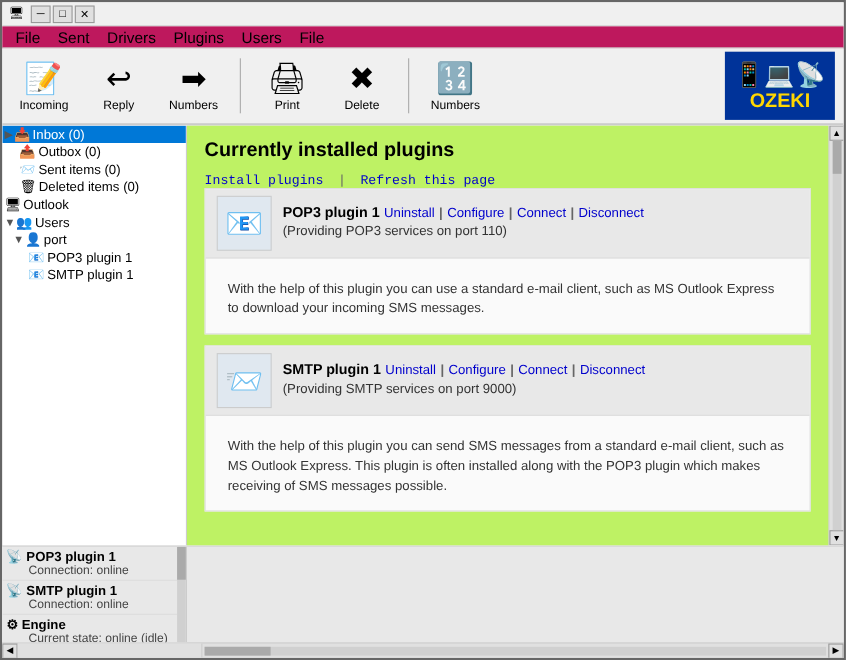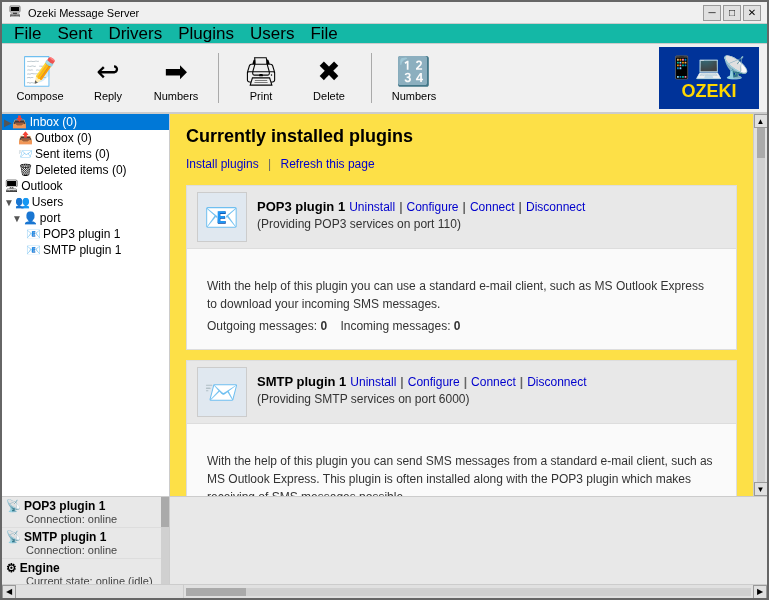--- a/index.html
+++ b/index.html
@@ -18,27 +18,27 @@
     .titlebar-icon { width: 16px; height: 16px; margin-right: 4px; }
     .titlebar-title { flex: 1; }
     .titlebar-controls { display: flex; gap: 2px; }
     .titlebar-btn {
       width: 18px; height: 16px; background: #e0e0e0; border: 1px solid #999;
       display: flex; align-items: center; justify-content: center; font-size: 10px; cursor: pointer;
     }
 
     
     .menubar {
-      background: #14b8a6;
+      background: #be185d;
       height: 20px;
       display: flex;
       align-items: center;
       padding: 0 4px;
       border-bottom: 1px solid #ccc;
-      font-size: 17px;
+      font-size: 14px;
     }
     .menubar-item {
       padding: 2px 8px;
       cursor: pointer;
     }
 
     
     .toolbar {
       background: #f0f0f0;
       height: 70px;
@@ -112,32 +112,32 @@
       font-size: 12px;
     }
     .sidebar-item.selected { background: #0078d7; color: white; }
     .sidebar-item.selected .tree-icon { color: white; }
     .tree-icon { margin-right: 2px; font-size: 12px; }
     .expand-icon { margin-right: 1px; font-size: 10px; color: #555; }
 
     
     .content {
       flex: 1;
-      background: #fde047;
+      background: #bef264;
       overflow-y: auto;
       padding: 12px 16px;
       position: relative;
     }
     .content-title {
       font-size: 18px;
       font-weight: bold;
       margin-bottom: 10px;
       color: #000;
     }
-    .content-links { margin-bottom: 14px; font-size: 12px; }
+    .content-links { font-size: 12px; font-family: Liberation Mono, monospace; }
     .content-link { color: #0000cc; text-decoration: none; cursor: pointer; }
     .link-separator { margin: 0 6px; color: #666; }
 
     
     .plugin-card {
       border: 1px solid #ddd;
       margin-bottom: 10px;
       background: #fafafa;
     }
     .plugin-header {
@@ -286,51 +286,50 @@
     .app-window {
       border: 2px solid #666;
       width: 769px;
       height: 600px;
       overflow: hidden;
       display: flex;
       flex-direction: column;
     }
 
     .plugin-content-area {
-      padding: 22px 10px 8px;
+      padding: 12px 10px 8px;
     }
   </style>
 </head>
 <body>
 
 <div class="app-window">
 
   <div class="titlebar">
     <span class="titlebar-icon">🖥</span>
-    <span class="titlebar-title">Ozeki Message Server</span>
     <div class="titlebar-controls">
       <div class="titlebar-btn">─</div>
       <div class="titlebar-btn">□</div>
       <div class="titlebar-btn">✕</div>
     </div>
   </div>
 
   <div class="menubar">
     <span class="menubar-item">File</span>
     <span class="menubar-item">Sent</span>
     <span class="menubar-item">Drivers</span>
     <span class="menubar-item">Plugins</span>
     <span class="menubar-item">Users</span>
     <span class="menubar-item">File</span>
   </div>
 
   <div class="toolbar">
     <button class="toolbar-btn">
       <span class="toolbar-icon">📝</span>
-      <span>Compose</span>
+      <span>Incoming</span>
     </button>
     <button class="toolbar-btn">
       <span class="toolbar-icon">↩</span>
       <span>Reply</span>
     </button>
     <button class="toolbar-btn">
       <span class="toolbar-icon">➡</span>
       <span>Numbers</span>
     </button>
     <div class="toolbar-separator"></div>
@@ -429,47 +428,40 @@
                 <span class="plugin-separator">|</span>
                 <a class="plugin-link">Connect</a>
                 <span class="plugin-separator">|</span>
                 <a class="plugin-link">Disconnect</a>
               </div>
               <div class="plugin-tagline">(Providing POP3 services on port 110)</div>
             </div>
           </div>
           <div class="plugin-content-area">
             <div class="plugin-desc">With the help of this plugin you can use a standard e-mail client, such as MS Outlook Express to download your incoming SMS messages.</div>
-            <div class="plugin-stats">
-              <span>Outgoing messages:</span>
-              <span class="stat-bold">0</span>
-              &nbsp;&nbsp;
-              <span>Incoming messages:</span>
-              <span class="stat-bold">0</span>
-            </div>
           </div>
         </div>
 
         <div class="plugin-card">
           <div class="plugin-header">
             <div class="plugin-icon-area">
               <span style="font-size:28px;">📨</span>
             </div>
             <div class="plugin-body">
               <div class="plugin-name-row">
                 <span>SMTP plugin 1</span>
                 <a class="plugin-link">Uninstall</a>
                 <span class="plugin-separator">|</span>
                 <a class="plugin-link">Configure</a>
                 <span class="plugin-separator">|</span>
                 <a class="plugin-link">Connect</a>
                 <span class="plugin-separator">|</span>
                 <a class="plugin-link">Disconnect</a>
               </div>
-              <div class="plugin-tagline">(Providing SMTP services on port 6000)</div>
+              <div class="plugin-tagline">(Providing SMTP services on port 9000)</div>
             </div>
           </div>
           <div class="plugin-content-area">
             <div class="plugin-desc">With the help of this plugin you can send SMS messages from a standard e-mail client, such as MS Outlook Express. This plugin is often installed along with the POP3 plugin which makes receiving of SMS messages possible.</div>
 
           </div>
         </div>
       </div>
 
       <div class="content-scrollbar">

